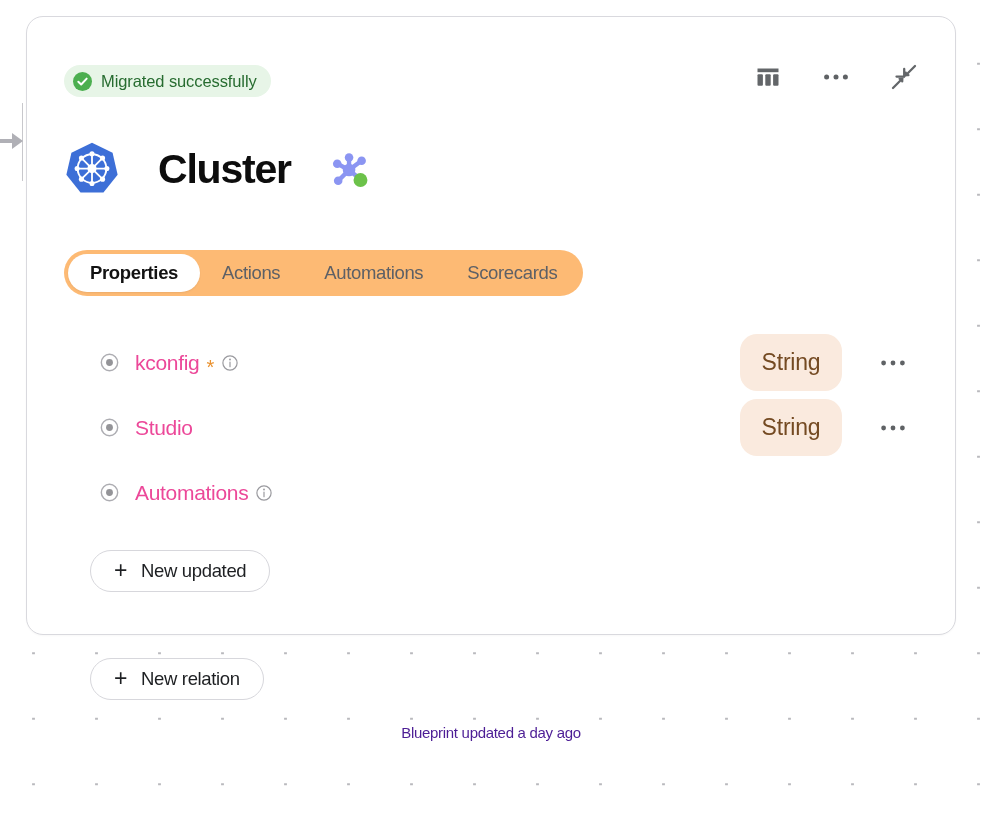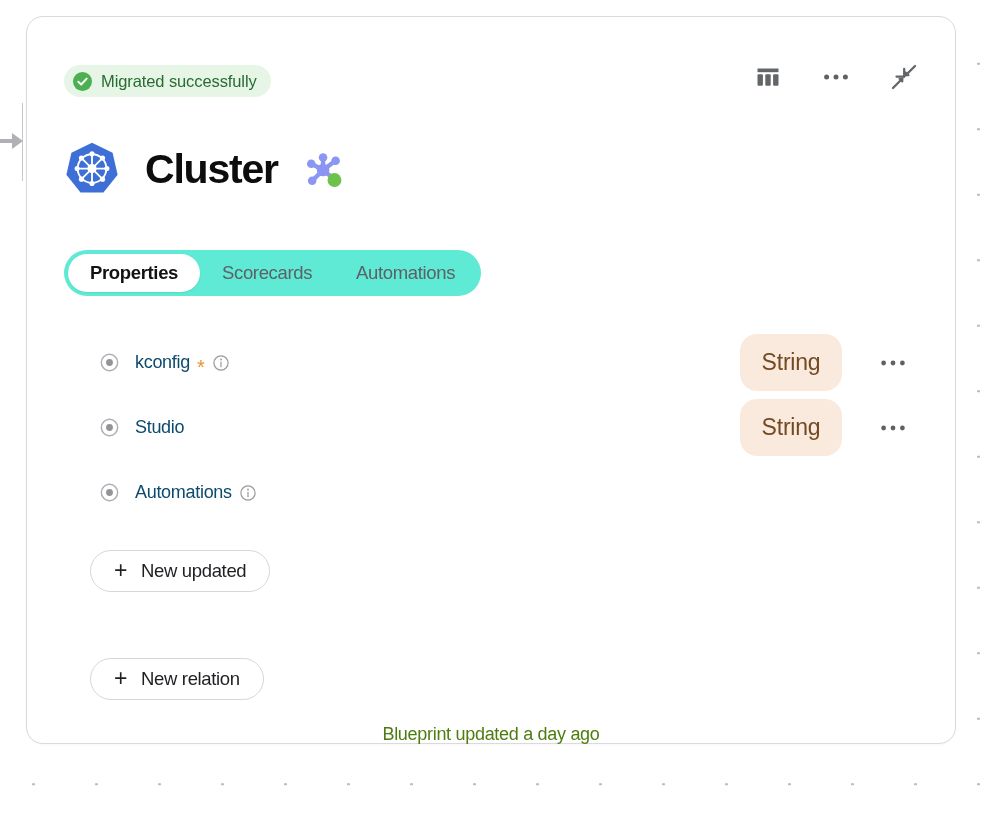--- a/index.html
+++ b/index.html
@@ -40,21 +40,21 @@
     width: 24px; height: 22px;
     z-index: 3;
   }
 
   
   #blueprint-card {
     position: absolute;
     left: 26px;
     top: 16px;
     width: 930px;
-    height: 728px;
+    height: 619px;
     background: #ffffff;
     border: 1px solid #d9d9de;
     border-radius: 17px;
     box-sizing: border-box;
     z-index: 2;
     box-shadow: 0 1px 2px rgba(0,0,0,0.03);
     text-decoration: underline;
   }
 
   
@@ -108,39 +108,39 @@
     padding: 0;
   }
 
   
   #title-row {
     position: absolute;
     left: 37px;
     top: 124px;
     display: flex;
     align-items: center;
-    gap: 3px;
+    gap: 16px;
   }
   #k8s-logo { width: 56px; height: 56px; display:block; }
   #page-title {
     font-size: 41px;
     font-weight: bold;
     color: #0d0d0d;
     letter-spacing: -1.2px;
     margin-left: 22px;
     line-height: 1;
   }
   #node-graph-icon { width: 42px; height: 40px; display:block; margin-left: 22px; margin-top: 4px; }
 
   
   #tabs-bar {
     position: absolute;
     left: 37px;
     top: 233px;
-    background: #5eead4;
+    background: #fdba74;
     border-radius: 23px;
     height: 46px;
     display: inline-flex;
     align-items: center;
     padding: 0 4px;
   }
   .tab-item {
     height: 38px;
     display: flex;
     align-items: center;
@@ -176,22 +176,22 @@
   }
   .prop-left {
     display: flex;
     align-items: center;
     gap: 0;
     flex: 1 1 auto;
     min-width: 0;
   }
   .radio-icon { width: 19px; height: 19px; display: block; flex: 0 0 19px; }
   .prop-name {
-    font-size: 18px;
-    color: #0c4a6e;
+    font-size: 21px;
+    color: #ec4899;
     letter-spacing: -0.3px;
     margin-left: 16px;
     white-space: nowrap;
   }
   .required-star {
     color: #e9912f;
     font-size: 20px;
     margin-left: 7px;
     line-height: 1;
     position: relative;
@@ -256,22 +256,22 @@
     position: relative;
     top: -1px;
   }
 
   
   #footer-note {
     position: absolute;
     left: 0; right: 0;
     top: 707px;
     text-align: center;
-    font-size: 18px;
-    color: #4d7c0f;
+    font-size: 15px;
+    color: #4c1d95;
     letter-spacing: -0.3px;
   }
 </style>
 </head>
 <body>
 
 <div id="canvas-dots"></div>
 
 <div id="edge-line"></div>
 <svg id="pointer-arrow" viewBox="0 0 24 22">
@@ -374,24 +374,27 @@
       </g>
       <circle cx="33" cy="30.5" r="7.3" fill="#6cc24a"></circle>
     </svg>
   </div>
 
   <div id="tabs-bar">
     <div class="tab-item active">
       <span>Properties</span>
     </div>
     <div class="tab-item">
-      <span>Scorecards</span>
+      <span>Actions</span>
     </div>
     <div class="tab-item">
       <span>Automations</span>
+    </div>
+    <div class="tab-item">
+      <span>Scorecards</span>
     </div>
   </div>
 
   <div id="properties-list">
 
     <div class="property-row">
       <div class="prop-left">
         <svg class="radio-icon" viewBox="0 0 20 20">
           <circle cx="10" cy="10" r="8.6" fill="none" stroke="#adadb2" stroke-width="1.5"></circle>
           <circle cx="10" cy="10" r="3.6" fill="#949498"></circle>

